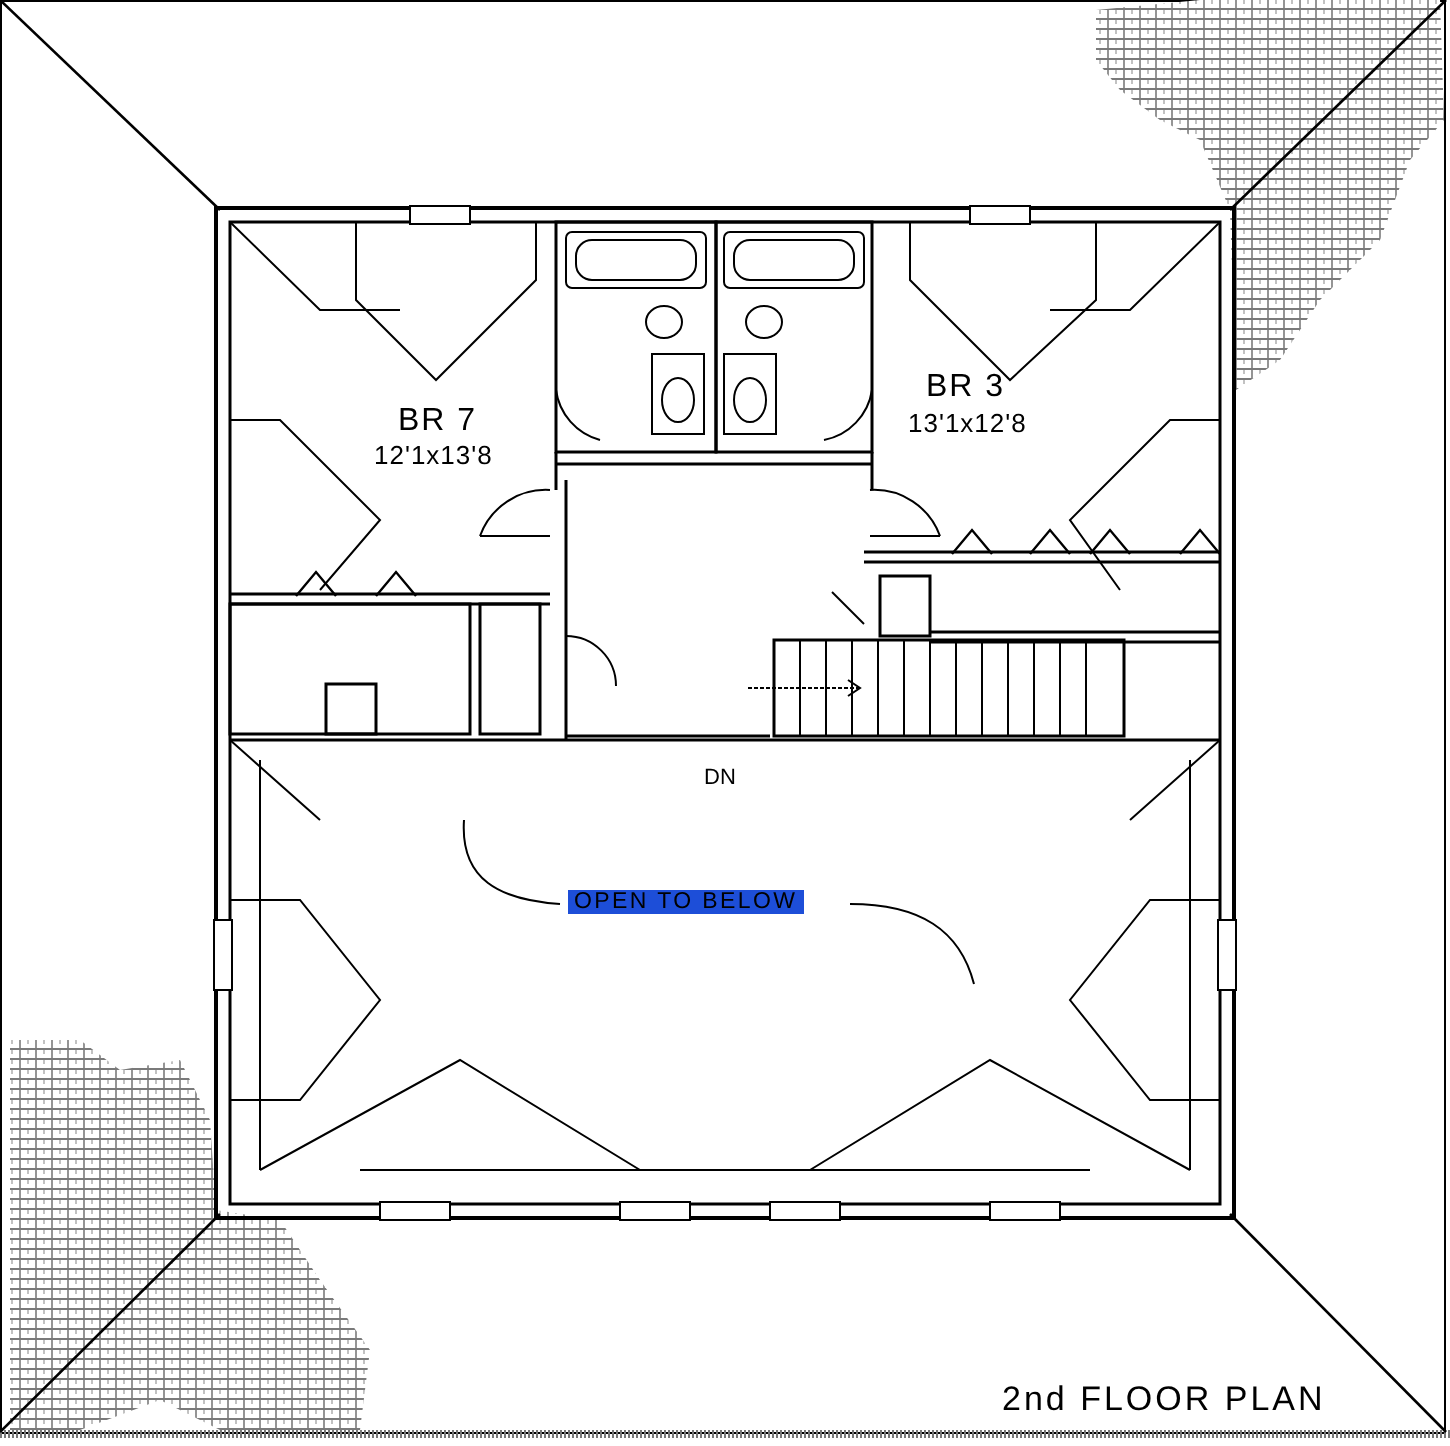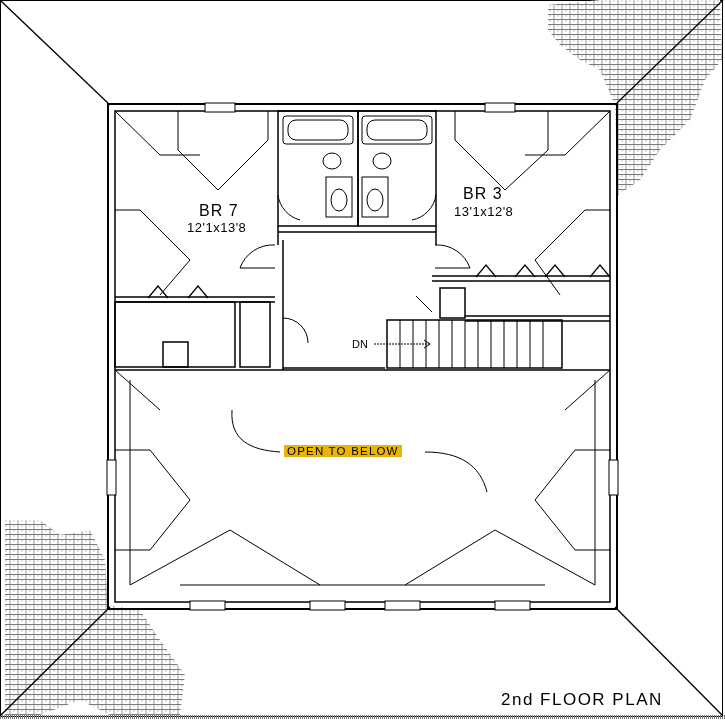--- a/index.html
+++ b/index.html
@@ -2,23 +2,23 @@
 <html><head>
 <meta charset="utf-8">
 <style>
   html, body { margin: 0; padding: 0; background: #ffffff; }
   body { width: 725px; height: 723px; position: relative; overflow: hidden;
          font-family: "Liberation Sans", sans-serif; }
   svg { position: absolute; left: 0; top: 0; }
   .lbl { position: absolute; color: #000; white-space: nowrap; font-family: "Liberation Sans", sans-serif; }
   .room-name { font-size: 16px; letter-spacing: 1px; }
   .room-dim { font-size: 13px; letter-spacing: 0.5px; }
-  .note { font-size: 11.5px; letter-spacing: 1.2px; background: #eab308; padding: 0 3px; }
+  .note { font-size: 11.5px; letter-spacing: 1.2px; background: #1d4ed8; padding: 0 3px; }
   .title { font-size: 17px; letter-spacing: 1.5px; }
-  .dn { font-size: 11px; }
+  .dn { font-size: 11px; margin-top: 45px; }
 </style>
 </head>
 <body>
 
 <svg width="725" height="723" viewBox="0 0 725 723">
   <defs>
     <pattern id="shingle" width="8" height="5" patternUnits="userSpaceOnUse">
       <rect width="8" height="5" fill="#fff"></rect>
       <line x1="0" y1="4.5" x2="8" y2="4.5" stroke="#7a7a7a" stroke-width="1"></line>
       <line x1="2" y1="0" x2="2" y2="4.5" stroke="#7a7a7a" stroke-width="0.8"></line>

